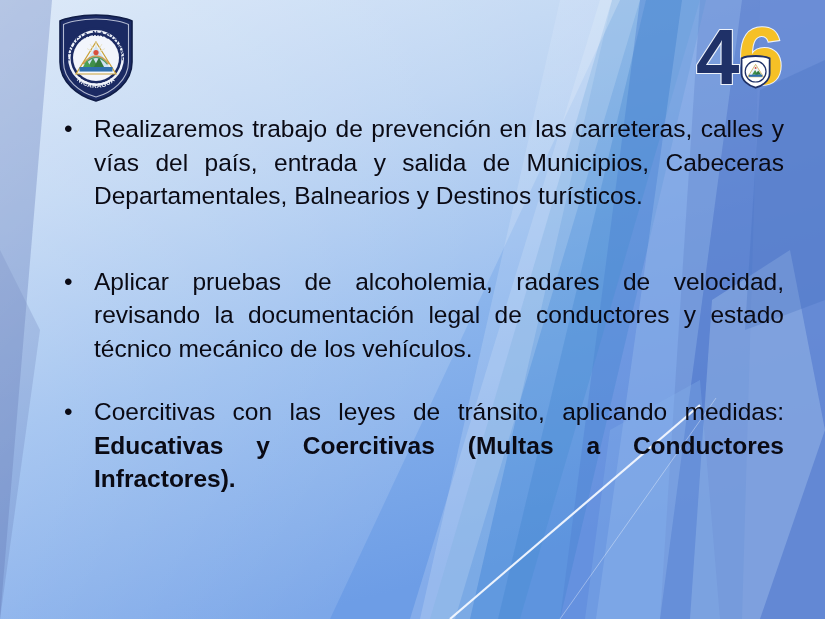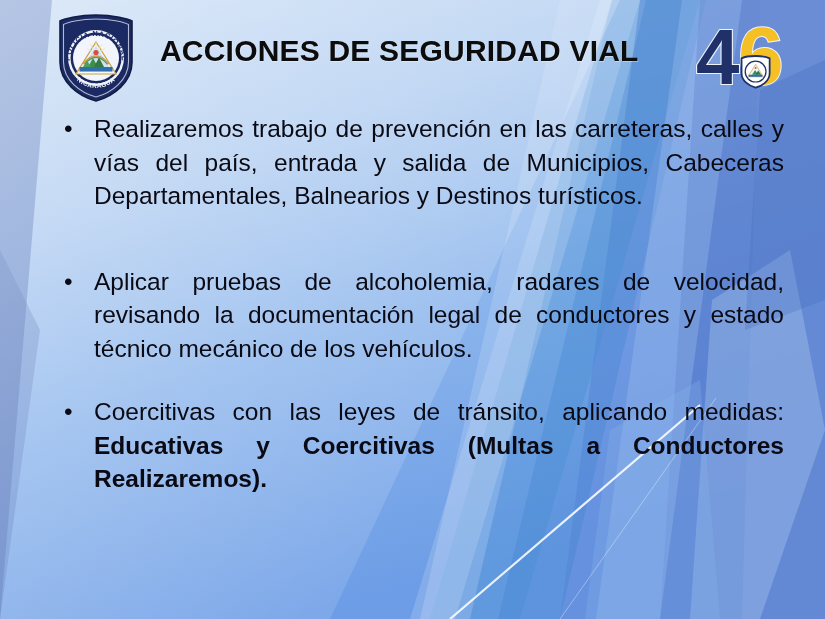--- a/index.html
+++ b/index.html
@@ -168,21 +168,20 @@
         <g stroke="#e8e3c8" stroke-width="0.9">
           <line x1="44" y1="30" x2="44" y2="36"></line>
           <line x1="38" y1="32" x2="41" y2="37"></line>
           <line x1="50" y1="32" x2="47" y2="37"></line>
           <line x1="35" y1="36.5" x2="40" y2="39.5"></line>
           <line x1="53" y1="36.5" x2="48" y2="39.5"></line>
         </g>
       </svg>
     </div>
 
-    <div class="title">ACCIONES DE SEGURIDAD VIAL</div>
 
     <div class="logo46">
       <svg viewBox="0 0 120 92" width="120" height="92" xmlns="http://www.w3.org/2000/svg">
 
         <text x="2" y="76" font-family="'Liberation Sans',sans-serif" font-size="78" font-weight="bold" fill="#1f3168" stroke="#eef3fb" stroke-width="2.2" paint-order="stroke fill">4</text>
 
         <text x="44" y="76" font-family="'Liberation Sans',sans-serif" font-size="82" font-weight="bold" fill="#f5c026" stroke="#eef3fb" stroke-width="2" paint-order="stroke fill">6</text>
 
         <g transform="translate(46,48) scale(0.52)">
           <path d="M30 0 C44 0, 54 3, 57 4.5 L57 33 C57 47, 44 57, 30 61 C16 57, 3 47, 3 33 L3 4.5 C6 3, 16 0, 30 0 Z" fill="#ffffff" stroke="#1f3168" stroke-width="3.4"></path>
@@ -207,18 +206,18 @@
 
       <div class="bullet-row">
         <span class="dot">•</span>
         <span>Aplicar pruebas de alcoholemia, radares de velocidad, revisando la documentación legal de conductores y estado técnico mecánico de los vehículos.</span>
       </div>
 
       <div class="gap-b"></div>
 
       <div class="bullet-row">
         <span class="dot">•</span>
-        <span>Coercitivas con las leyes de tránsito, aplicando medidas: </span><b>Educativas y Coercitivas (Multas a Conductores Realizaremos).</b>
+        <span>Coercitivas con las leyes de tránsito, aplicando medidas: </span><b>Educativas y Coercitivas (Multas a Conductores Infractores).</b>
       </div>
 
     </div>
   </div>
 </div>
 
 </body></html>

